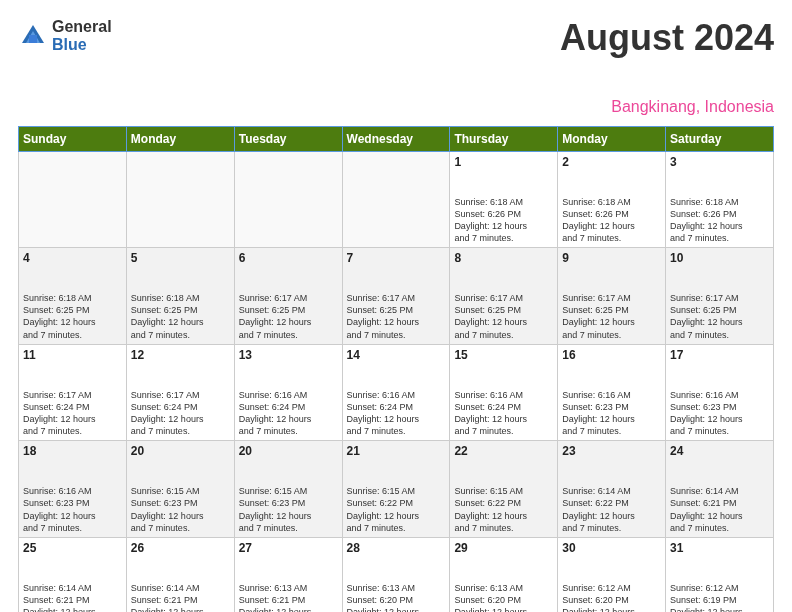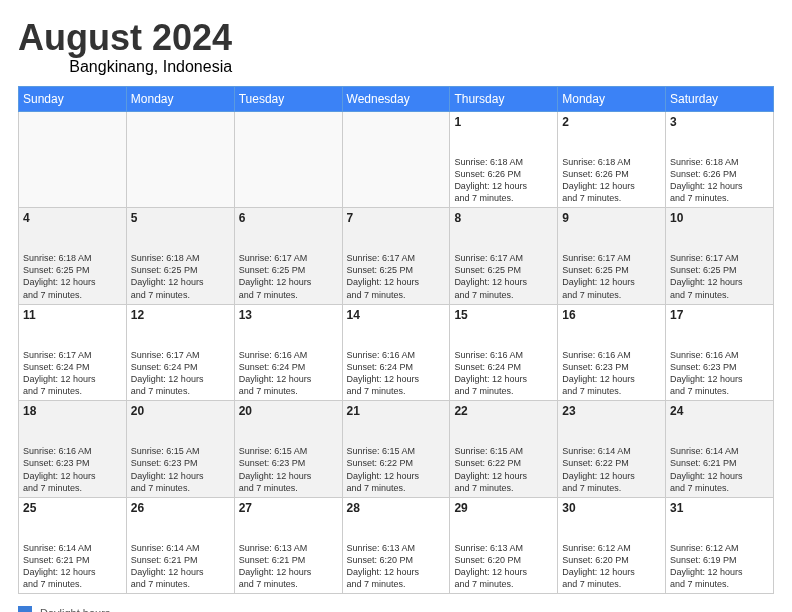--- a/index.html
+++ b/index.html
@@ -51,34 +51,35 @@
       text-align: right;
     }
     .title-month {
       font-size: 36px;
       font-weight: bold;
       color: #333;
       line-height: 1.1;
     }
     .title-location {
       font-size: 16px;
-      color: #000000;
+      color: #ec4899;
+      margin-top: 40px;
     }
     .calendar {
       flex: 1;
       border: 1px solid #ccc;
       border-collapse: collapse;
       width: 100%;
       table-layout: fixed;
     }
     .calendar th {
-      background: #3b82f6;
+      background: #4d7c0f;
       color: #fff;
       font-size: 12px;
-      font-weight: normal;
+      font-weight: bold;
       padding: 5px 4px;
       border: 1px solid #5a9ae0;
       text-align: left;
     }
     .calendar td {
       border: 1px solid #ccc;
       vertical-align: top;
       padding: 3px 4px;
       font-size: 9.5px;
       color: #333;
@@ -117,20 +118,31 @@
       height: 14px;
       background: #3b7dd8;
       display: inline-block;
     }
   </style>
 </head>
 <body>
 
 <div class="page">
   <div class="header">
+    <div class="logo">
+      <svg class="logo-icon" viewBox="0 0 30 30">
+        <polygon points="15,4 26,22 4,22" fill="#2a6cb5"></polygon>
+        <polygon points="15,10 22,22 8,22" fill="#5a9ae0"></polygon>
+        <rect x="11" y="14" width="8" height="8" fill="#3b7dd8"></rect>
+      </svg>
+      <div class="logo-text">
+        <span class="logo-general">General</span>
+        <span class="logo-blue">Blue</span>
+      </div>
+    </div>
     <div class="title-block">
       <div class="title-month">August 2024</div>
       <div class="title-location">Bangkinang, Indonesia</div>
     </div>
   </div>
 
   <table class="calendar">
     <thead>
       <tr>
         <th>Sunday</th>

